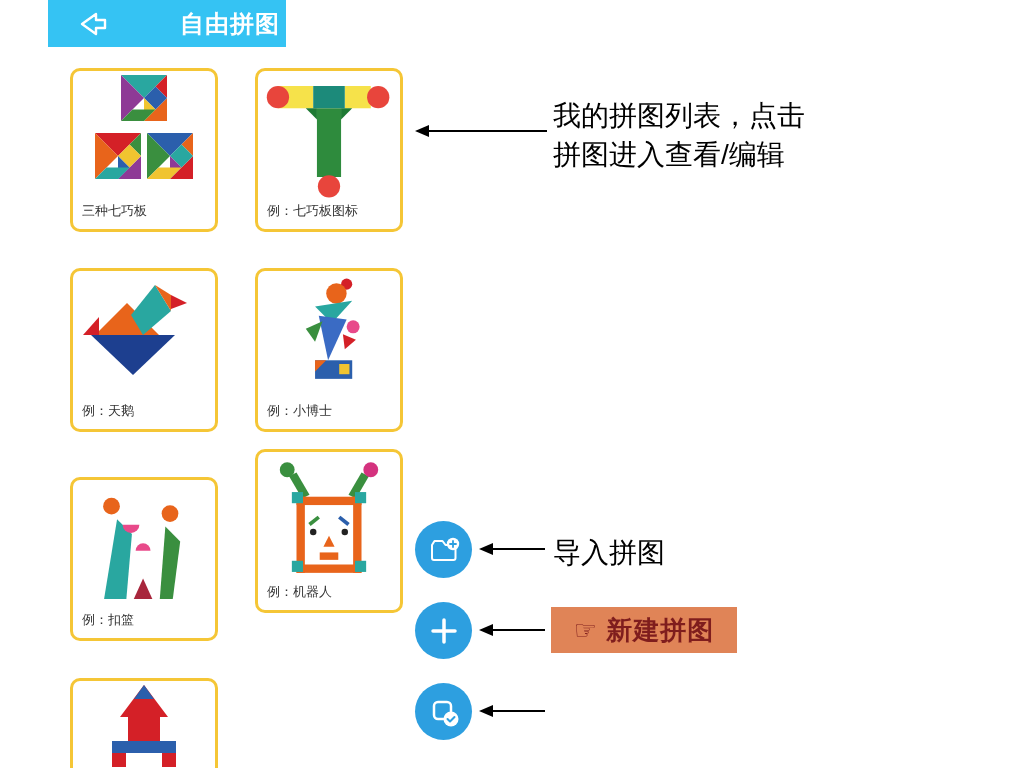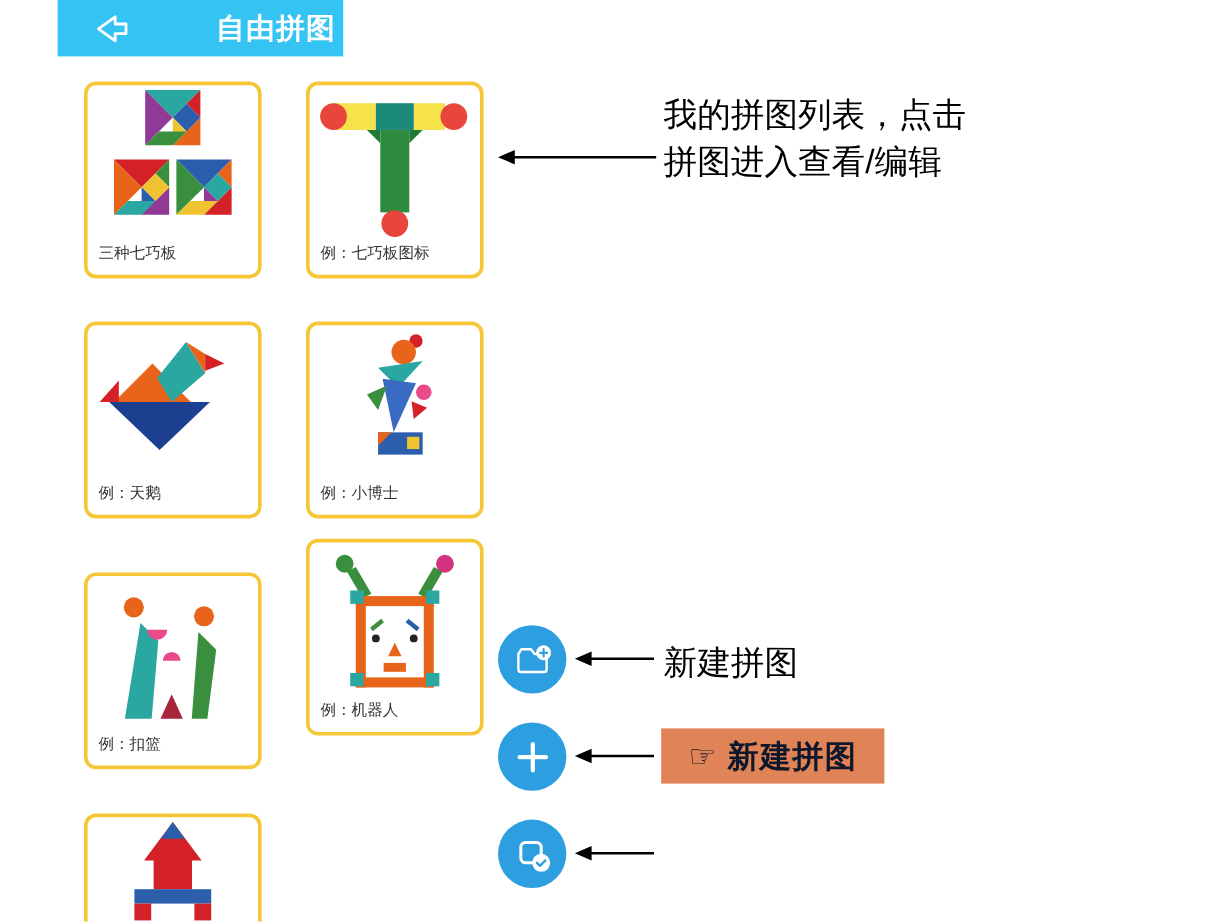--- a/index.html
+++ b/index.html
@@ -44,21 +44,21 @@
   }
 
   
   .arrow{position:absolute;}
   .note{
     position:absolute;color:#000;font-size:28px;line-height:39px;
     font-weight:500;white-space:pre-line;
   }
   .badge{
     position:absolute;left:551px;top:607px;width:186px;height:46px;
-    background:#e08457;color:#0f172a;font-size:26px;font-weight:bold;
+    background:#e08457;color:#7f1d1d;font-size:26px;font-weight:bold;
     display:flex;align-items:center;justify-content:center;letter-spacing:1px;
   }
 </style>
 </head>
 <body>
 
 <div id="stage">
 
   <div class="header">
     <div class="back-btn">
@@ -228,21 +228,21 @@
   <svg class="arrow" style="left:479px;top:623px" width="66" height="14">
     <line x1="12" y1="7" x2="66" y2="7" stroke="#000" stroke-width="2"></line>
     <polygon points="0,7 14,1 14,13" fill="#000"></polygon>
   </svg>
 
   <svg class="arrow" style="left:479px;top:704px" width="66" height="14">
     <line x1="12" y1="7" x2="66" y2="7" stroke="#000" stroke-width="2"></line>
     <polygon points="0,7 14,1 14,13" fill="#000"></polygon>
   </svg>
 
-  <div class="note" style="left:553px;top:76px">我的拼图列表，点击
+  <div class="note" style="left:553px;top:96px">我的拼图列表，点击
 拼图进入查看/编辑</div>
 
-  <div class="note" style="left:553px;top:533px">新建拼图</div>
+  <div class="note" style="left:553px;top:533px">导入拼图</div>
 
   <div class="badge">☞ 新建拼图</div>
 
 
 </div>
 
 </body></html>

